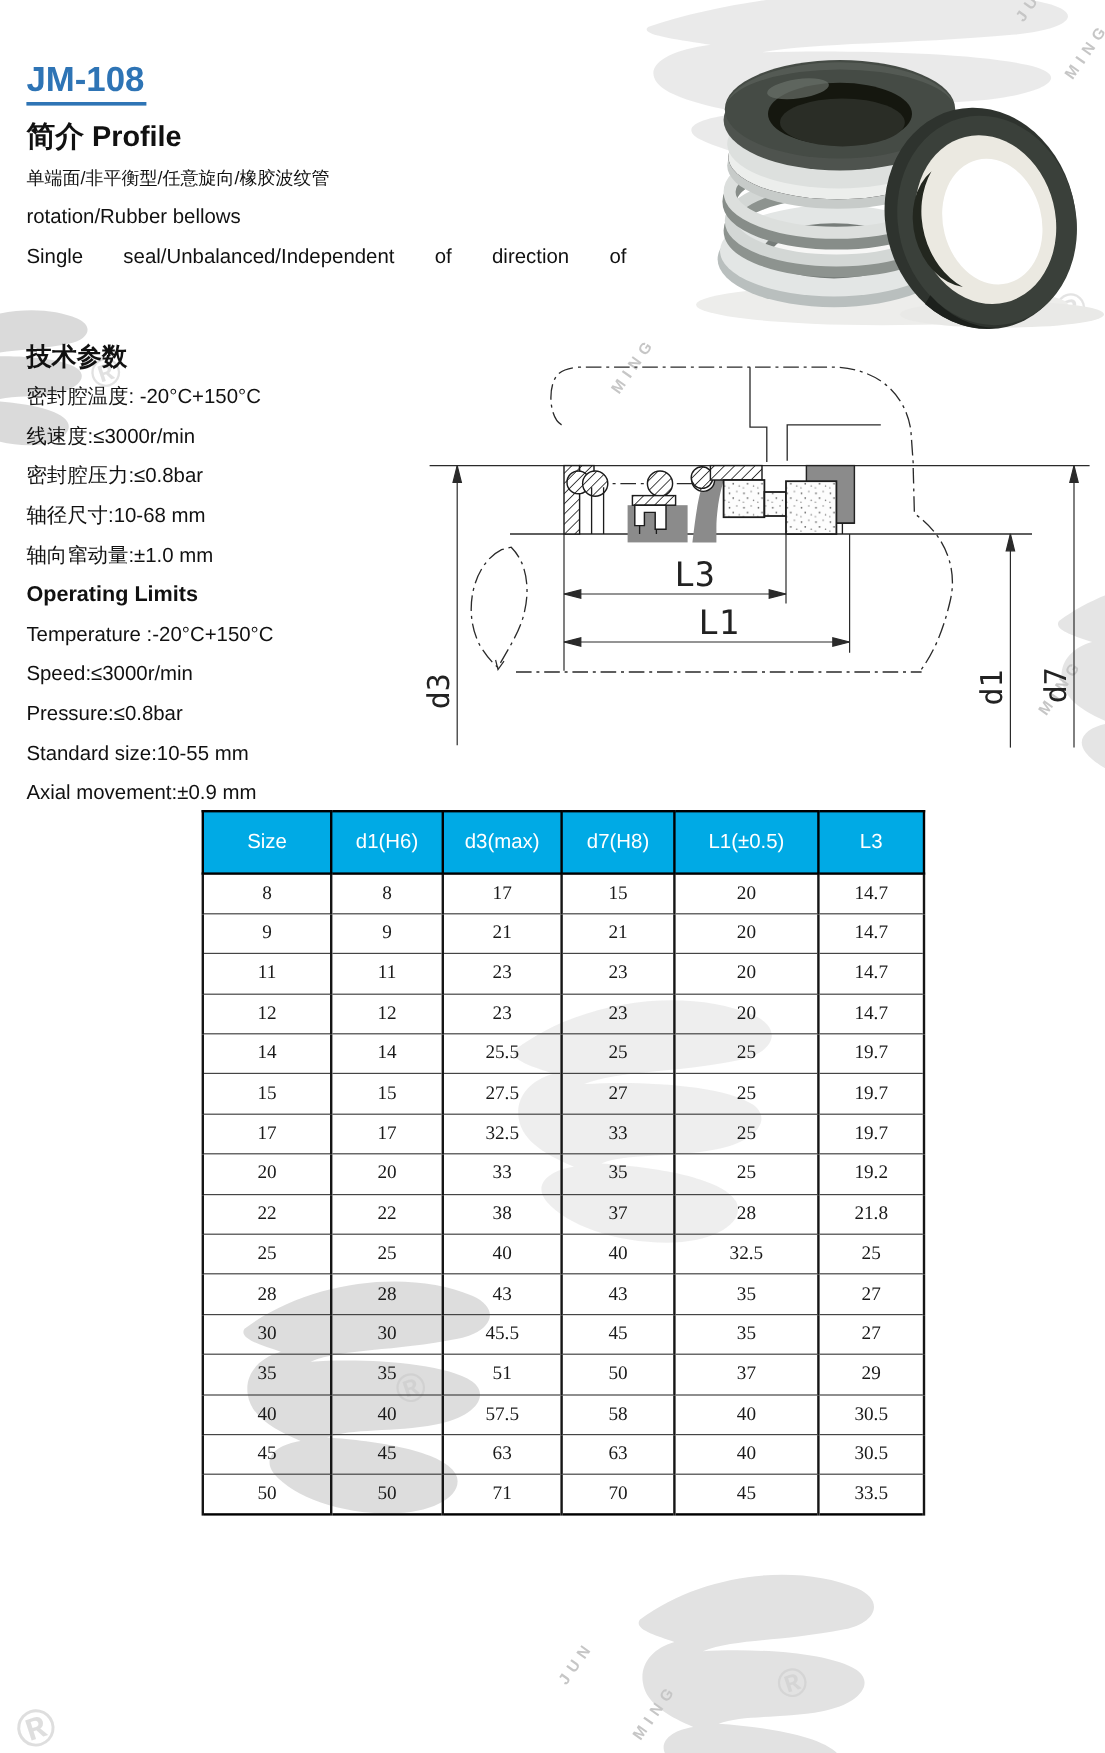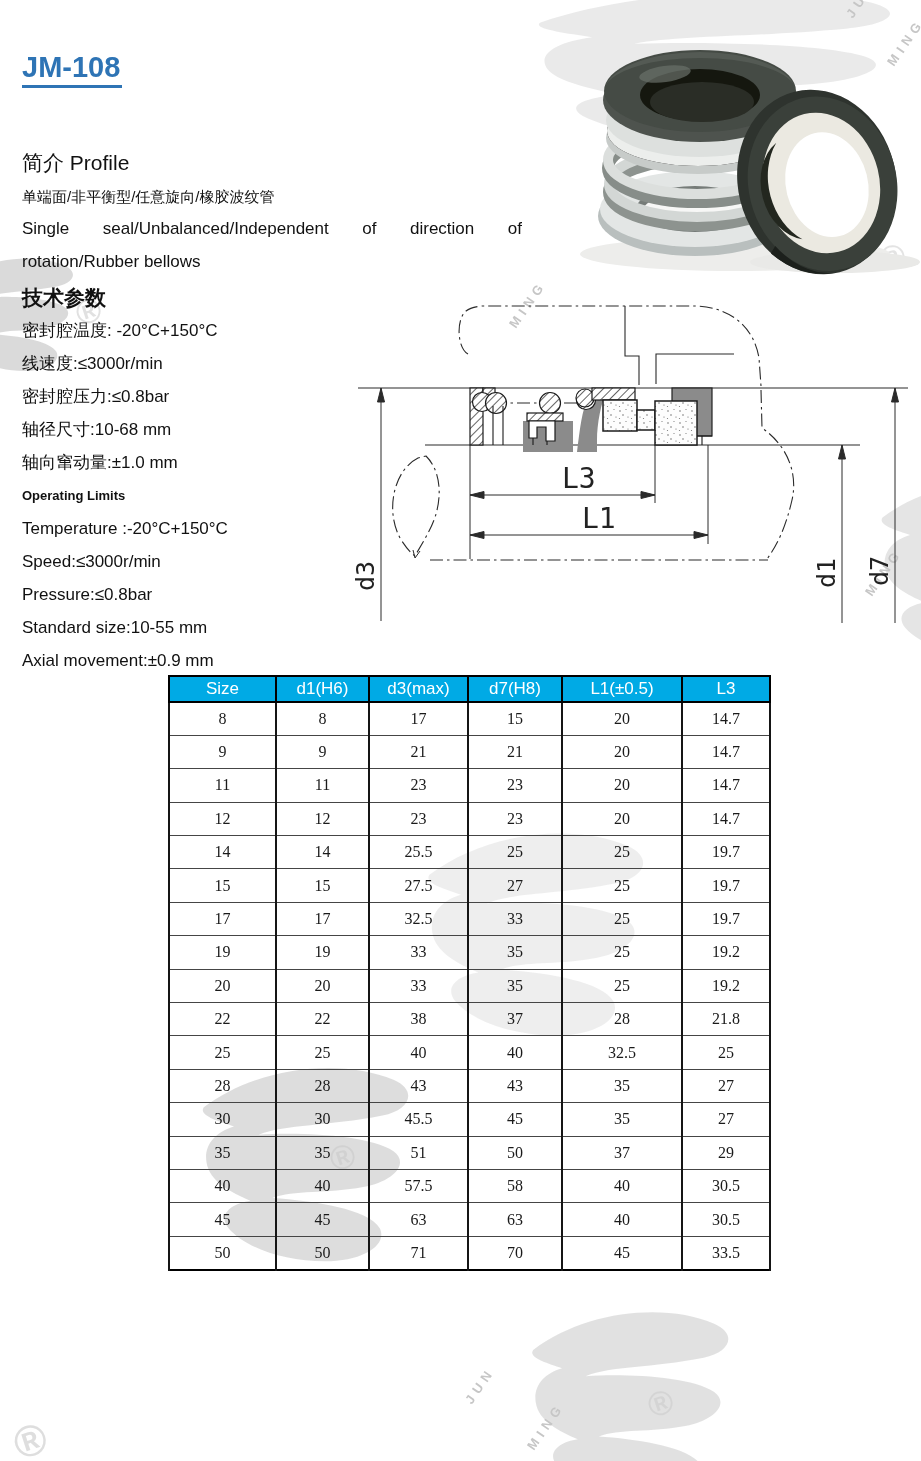--- a/index.html
+++ b/index.html
@@ -18,43 +18,43 @@
 
   
   .title {
     position:absolute; left:22px; top:14px;
     font-size:29px; font-weight:bold; color:var(--accent);
     border-bottom:3px solid var(--accent); padding:0 2px 1px 0; line-height:34px;margin-top:36px;
   }
 
   
   .profile { position:absolute; left:22px; top:98px; width:500px; }
-  .profile .heading { font-size:21px; font-weight:normal; line-height:34px;margin-top:48px; }
+  .profile .heading { font-size:24px; font-weight:bold; line-height:34px; }
   .desc-zh { font-size:15px; line-height:33px; }
   .desc-en-line { font-size:17px; line-height:32.5px; }
   .desc-en-line.justify { text-align:justify; text-align-last:justify; }
 
   
   .tech { position:absolute; left:22px; top:281px; width:340px; }
   .tech .heading-zh { font-size:21px; font-weight:bold; line-height:33px; }
-  .tech .heading-en { font-size:13px; font-weight:bold; line-height:33px; }
+  .tech .heading-en { font-size:18px; font-weight:bold; line-height:33px; }
   .param-line { font-size:17px; line-height:33px; white-space:nowrap; }
 
   
   .photo  { position:absolute; left:545px; top:12px; }
   .diagram{ position:absolute; left:330px; top:288px; }
   .dim-label { font-family:"DejaVu Sans Mono", monospace; fill:#222; }
 
   
   .size-table {
     position:absolute; left:168px; top:675px;
     border-collapse:collapse; table-layout:fixed;
   }
   .size-table th {
-    height:26px; background:var(--th-bg); color:#fff;
+    height:52px; background:var(--th-bg); color:#fff;
     font-size:17px; font-weight:normal; border:2px solid #000;
   }
   .size-table td {
     height:33.4px; text-align:center; vertical-align:middle;
     font-family:"Liberation Serif","DejaVu Serif",serif; font-size:16px; color:#1a1a1a;
     border-left:2px solid #151515; border-right:2px solid #151515;
     border-top:1.5px solid #454545; border-bottom:1.5px solid #454545;
     background:transparent;
   }
   .size-table { border:2px solid #000; }
@@ -156,22 +156,22 @@
       <path d="M-62,58 A79,93 0 0 0 -8,92 A74,88 0 0 1 -56,52 Z" fill="#1c201c"></path>
     </g>
   </svg>
 
   <div class="profile">
     <div class="heading">
       <span>简介</span>
       <span>Profile</span>
     </div>
     <div class="desc-zh">单端面/非平衡型/任意旋向/橡胶波纹管</div>
+    <div class="desc-en-line">rotation/Rubber bellows</div>
     <div class="desc-en-line justify">Single seal/Unbalanced/Independent of direction of</div>
-    <div class="desc-en-line">rotation/Rubber bellows</div>
   </div>
 
   <div class="tech">
     <div class="heading-zh">技术参数</div>
     <div>
         <div class="param-line">密封腔温度: -20°C+150°C</div>
         <div class="param-line">线速度:≤3000r/min</div>
         <div class="param-line">密封腔压力:≤0.8bar</div>
         <div class="param-line">轴径尺寸:10-68 mm</div>
         <div class="param-line">轴向窜动量:±1.0 mm</div>
@@ -335,28 +335,20 @@
         </tr>
         <tr>
           <td>17</td>
           <td>17</td>
           <td>32.5</td>
           <td>33</td>
           <td>25</td>
           <td>19.7</td>
         </tr>
         <tr>
-          <td>19</td>
-          <td>19</td>
-          <td>33</td>
-          <td>35</td>
-          <td>25</td>
-          <td>19.2</td>
-        </tr>
-        <tr>
           <td>20</td>
           <td>20</td>
           <td>33</td>
           <td>35</td>
           <td>25</td>
           <td>19.2</td>
         </tr>
         <tr>
           <td>22</td>
           <td>22</td>

